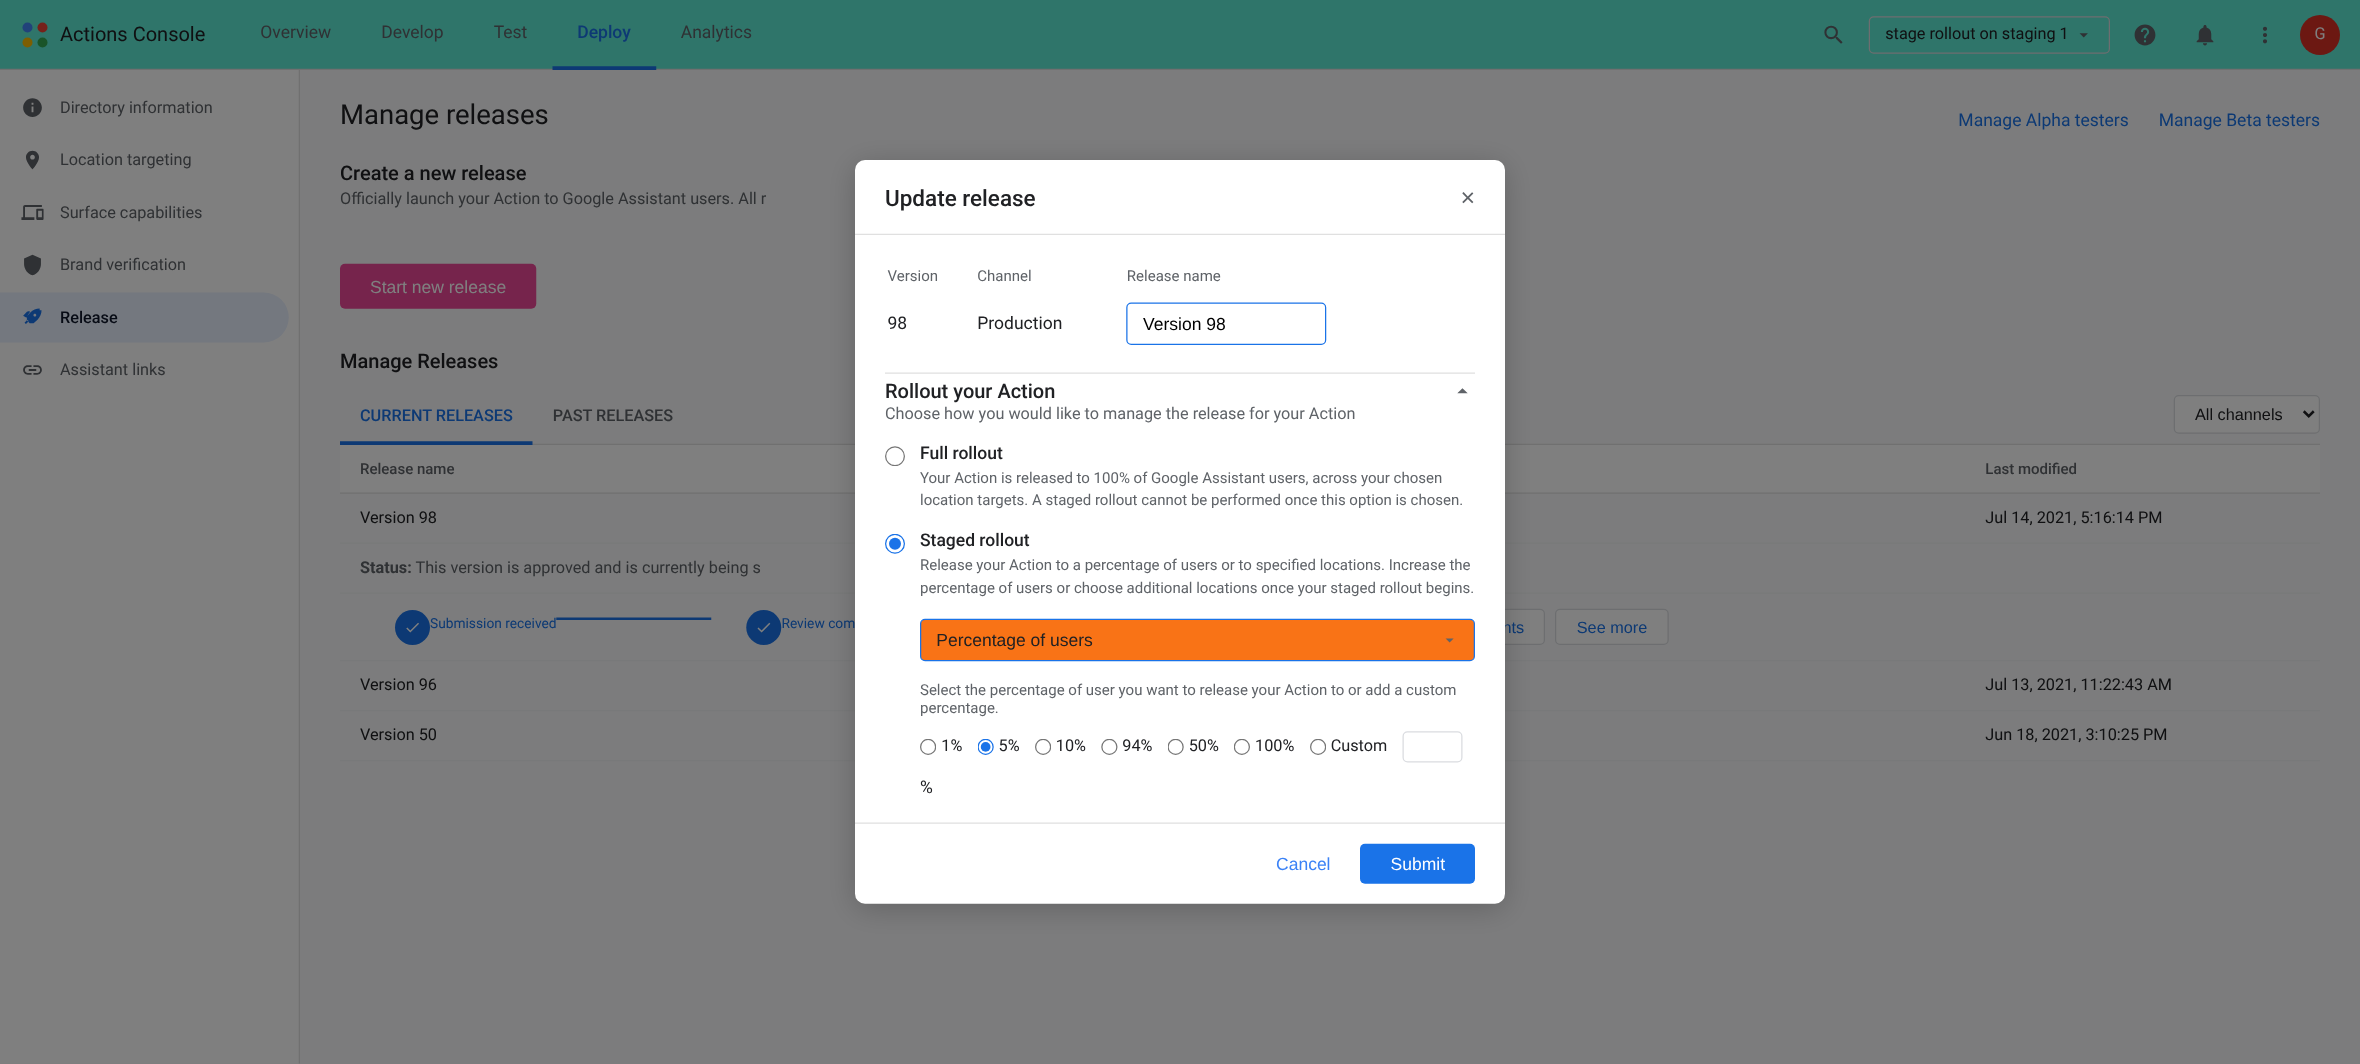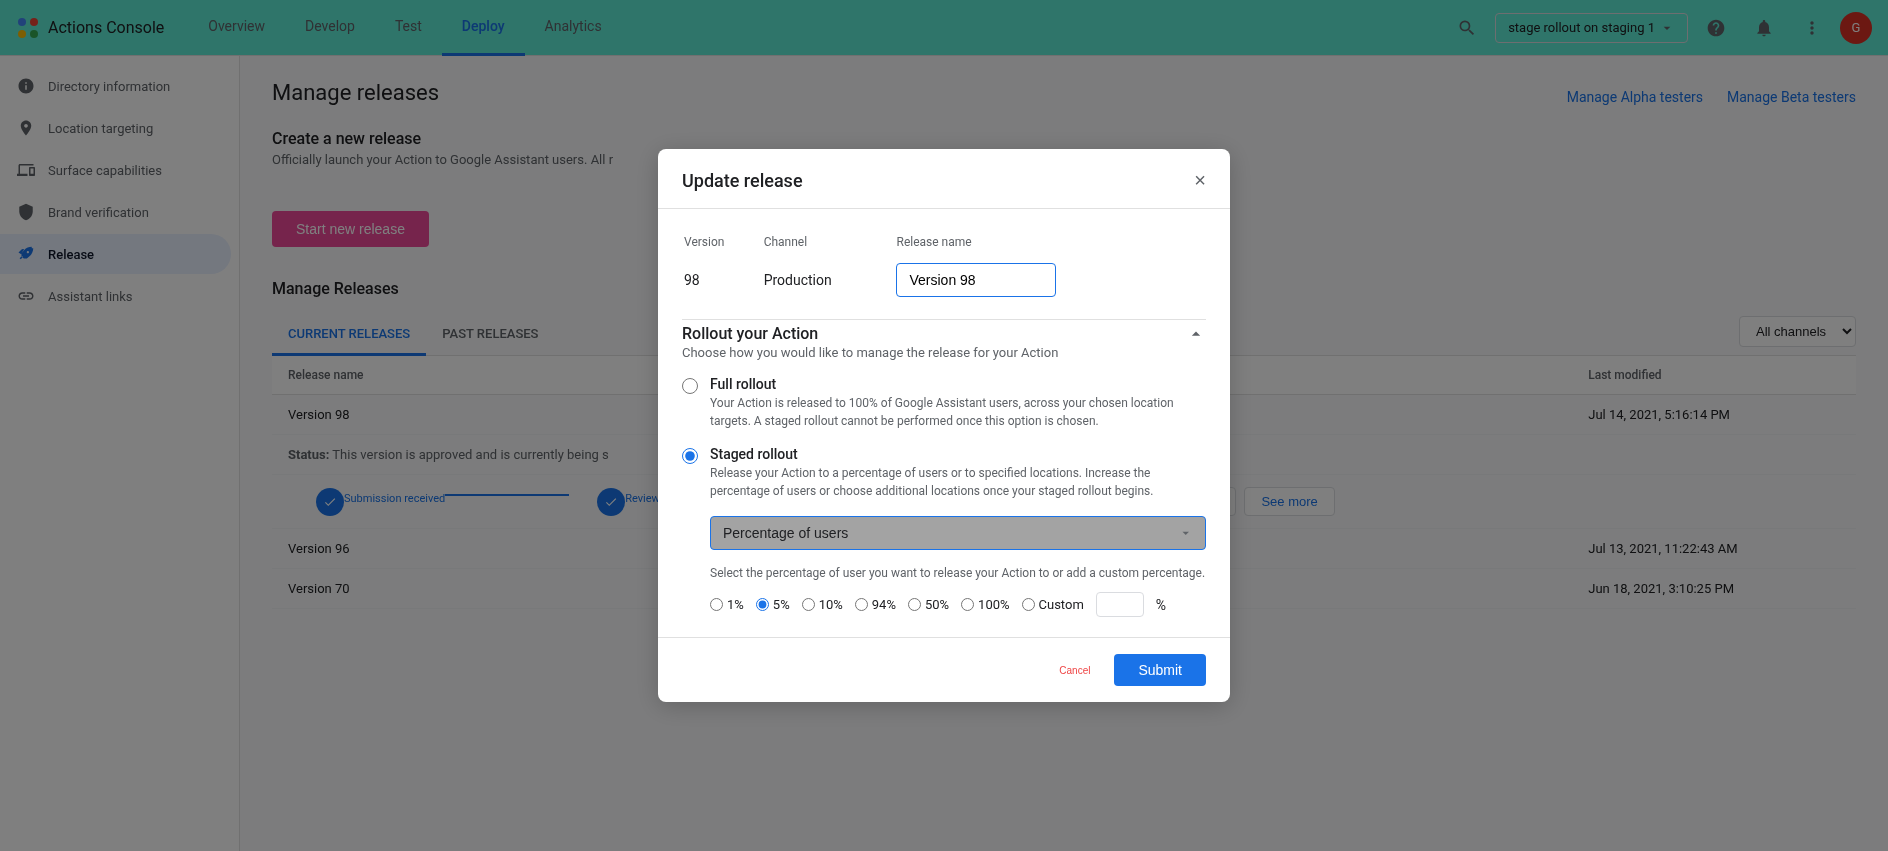--- a/index.html
+++ b/index.html
@@ -100,21 +100,21 @@
     }
 
     
     .overlay {
       position: fixed; top: 0; left: 0; width: 100%; height: 100%;
       background: rgba(0,0,0,0.5); z-index: 200; display: flex; align-items: center; justify-content: center;
     }
 
     
     .modal {
-      background: #fff; border-radius: 8px; width: 572px; max-height: 90vh;
+      background: #fff; border-radius: 8px; width: 520px; max-height: 90vh;
       overflow-y: auto; box-shadow: 0 4px 24px rgba(0,0,0,0.2);
     }
     .modal-header {
       display: flex; align-items: center; justify-content: space-between;
       padding: 20px 24px 16px; border-bottom: 1px solid #e0e0e0;
     }
     .modal-title { font-size: 18px; font-weight: 500; }
     .modal-close { cursor: pointer; color: #5f6368; font-size: 20px; border: none; background: none; }
     .modal-body { padding: 20px 24px; }
 
@@ -137,38 +137,38 @@
     
     .radio-option { display: flex; align-items: flex-start; gap: 12px; margin-bottom: 16px; }
     .radio-option input[type="radio"] { margin-top: 2px; cursor: pointer; accent-color: #1a73e8; width: 16px; height: 16px; flex-shrink: 0; }
     .radio-label { font-size: 14px; font-weight: 500; margin-bottom: 2px; }
     .radio-desc { font-size: 12px; color: #5f6368; line-height: 1.5; }
 
     
     .staged-options { margin-left: 28px; }
     .select-dropdown {
       border: 1px solid #1a73e8; border-radius: 4px; padding: 8px 12px;
-      font-size: 14px; background: #a3a3a3; cursor: pointer; min-width: 200px;
+      font-size: 14px; background: #f97316; cursor: pointer; min-width: 200px;
       display: flex; align-items: center; justify-content: space-between; margin-bottom: 16px;
     }
     .select-dropdown select {
       border: none; outline: none; font-size: 14px; background: transparent;
       width: 100%; cursor: pointer; color: #202124; appearance: none;
     }
 
     
     .percentage-label { font-size: 12px; color: #5f6368; margin-bottom: 12px; }
     .percentage-options { display: flex; align-items: center; gap: 12px; flex-wrap: wrap; }
     .pct-option { display: flex; align-items: center; gap: 4px; font-size: 13px; cursor: pointer; }
     .pct-option input[type="radio"] { accent-color: #1a73e8; cursor: pointer; }
     .custom-input { width: 48px; border: 1px solid #dadce0; border-radius: 4px; padding: 4px 6px; font-size: 13px; }
 
     
     .modal-footer { display: flex; justify-content: flex-end; gap: 8px; padding: 16px 24px; border-top: 1px solid #e0e0e0; }
-    .btn-cancel { border: none; background: none; color: #ef4444; font-size: 10px; font-weight: 500; padding: 8px 16px; cursor: pointer; border-radius: 4px; }
+    .btn-cancel { border: none; background: none; color: #3b82f6; font-size: 14px; font-weight: 500; padding: 8px 16px; cursor: pointer; border-radius: 4px; }
     .btn-submit { background: #1a73e8; color: #fff; border: none; padding: 8px 24px; border-radius: 4px; font-size: 14px; font-weight: 500; cursor: pointer; }
   </style>
 </head>
 <body>
 
 <nav class="top-nav">
   <div class="nav-logo">
     <svg class="google-dot" viewBox="0 0 24 24">
       <circle cx="6" cy="6" r="4" fill="#4285F4"></circle>
       <circle cx="18" cy="6" r="4" fill="#EA4335"></circle>
@@ -359,21 +359,21 @@
           </tr>
 
           <tr class="table-row">
             <td>Version 96</td>
             <td>Produ</td>
             <td></td>
             <td>Jul 13, 2021, 11:22:43 AM</td>
           </tr>
 
           <tr class="table-row">
-            <td>Version 70</td>
+            <td>Version 50</td>
             <td>Produ</td>
             <td></td>
             <td>Jun 18, 2021, 3:10:25 PM</td>
           </tr>
         </tbody>
       </table>
     </div>
   </main>
 </div>
 

